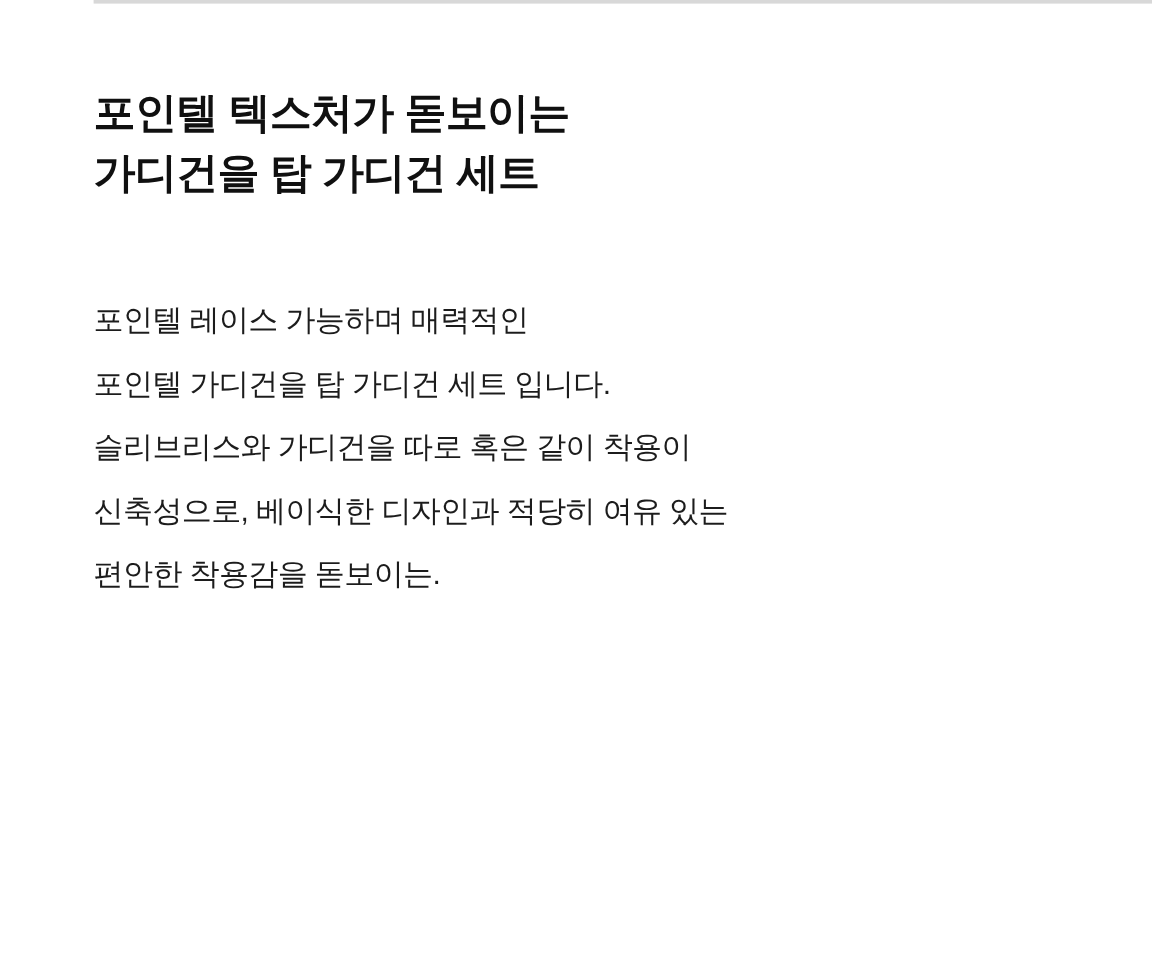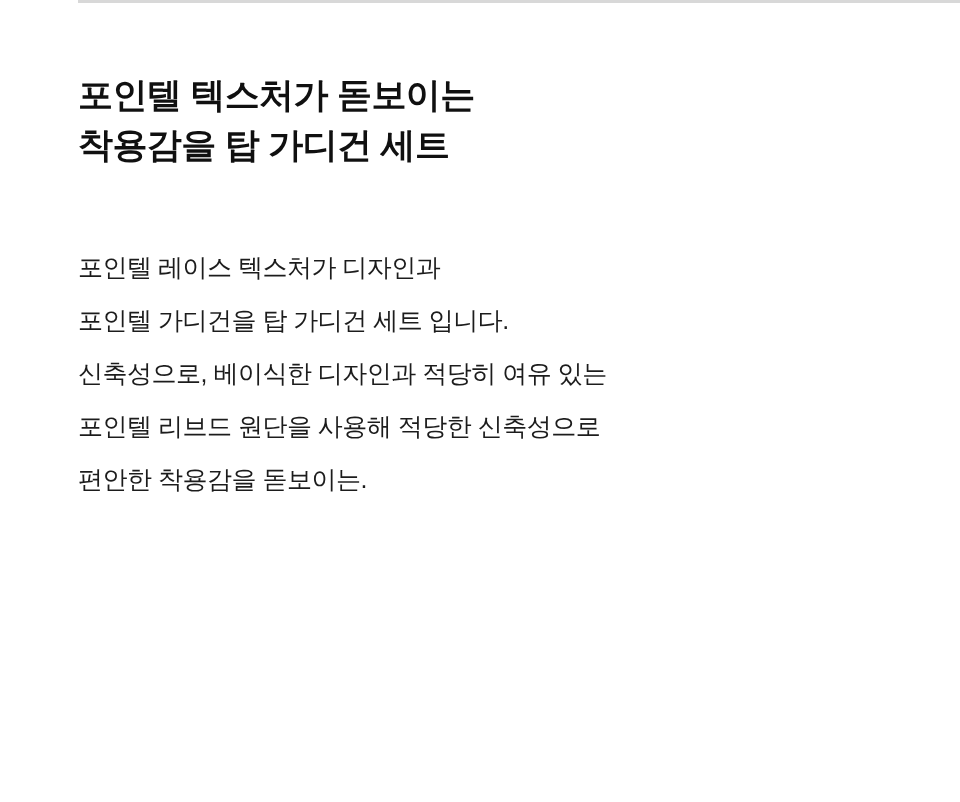--- a/index.html
+++ b/index.html
@@ -67,25 +67,25 @@
 <body>
 
 <div class="page">
 
   <div class="top-rule"></div>
 
   <div class="content">
 
     <h1 class="title">
       <span class="line">포인텔 텍스처가 돋보이는</span>
-      <span class="line">착용감을 탑 가디건 세트</span>
+      <span class="line">가디건을 탑 가디건 세트</span>
     </h1>
 
     <div class="body-copy">
-      <span class="line">포인텔 레이스 텍스처가 디자인과</span>
+      <span class="line">포인텔 레이스 가능하며 매력적인</span>
       <span class="line">포인텔 가디건을 탑 가디건 세트 입니다.</span>
+      <span class="line">슬리브리스와 가디건을 따로 혹은 같이 착용이</span>
       <span class="line">신축성으로, 베이식한 디자인과 적당히 여유 있는</span>
-      <span class="line">포인텔 리브드 원단을 사용해 적당한 신축성으로</span>
       <span class="line">편안한 착용감을 돋보이는.</span>
     </div>
 
   </div>
 </div>
 
 </body></html>

